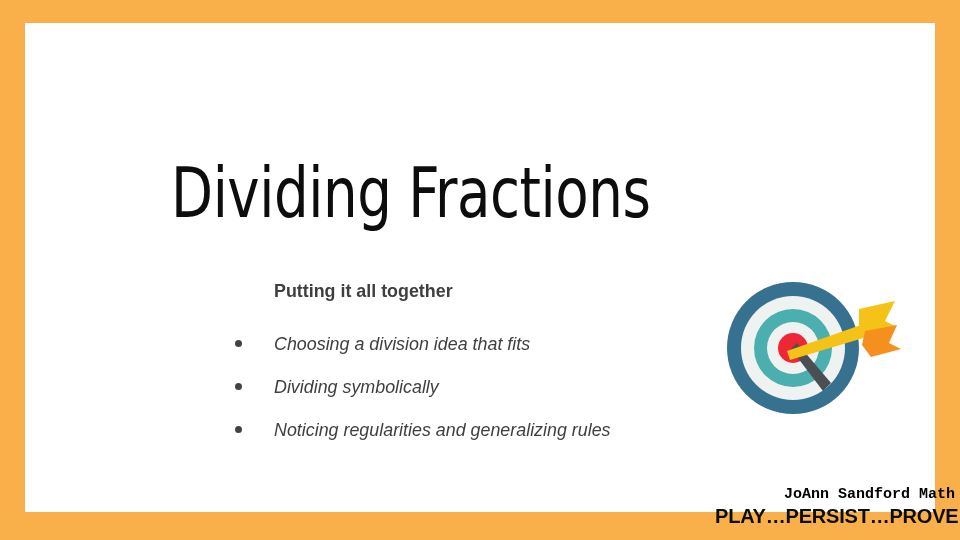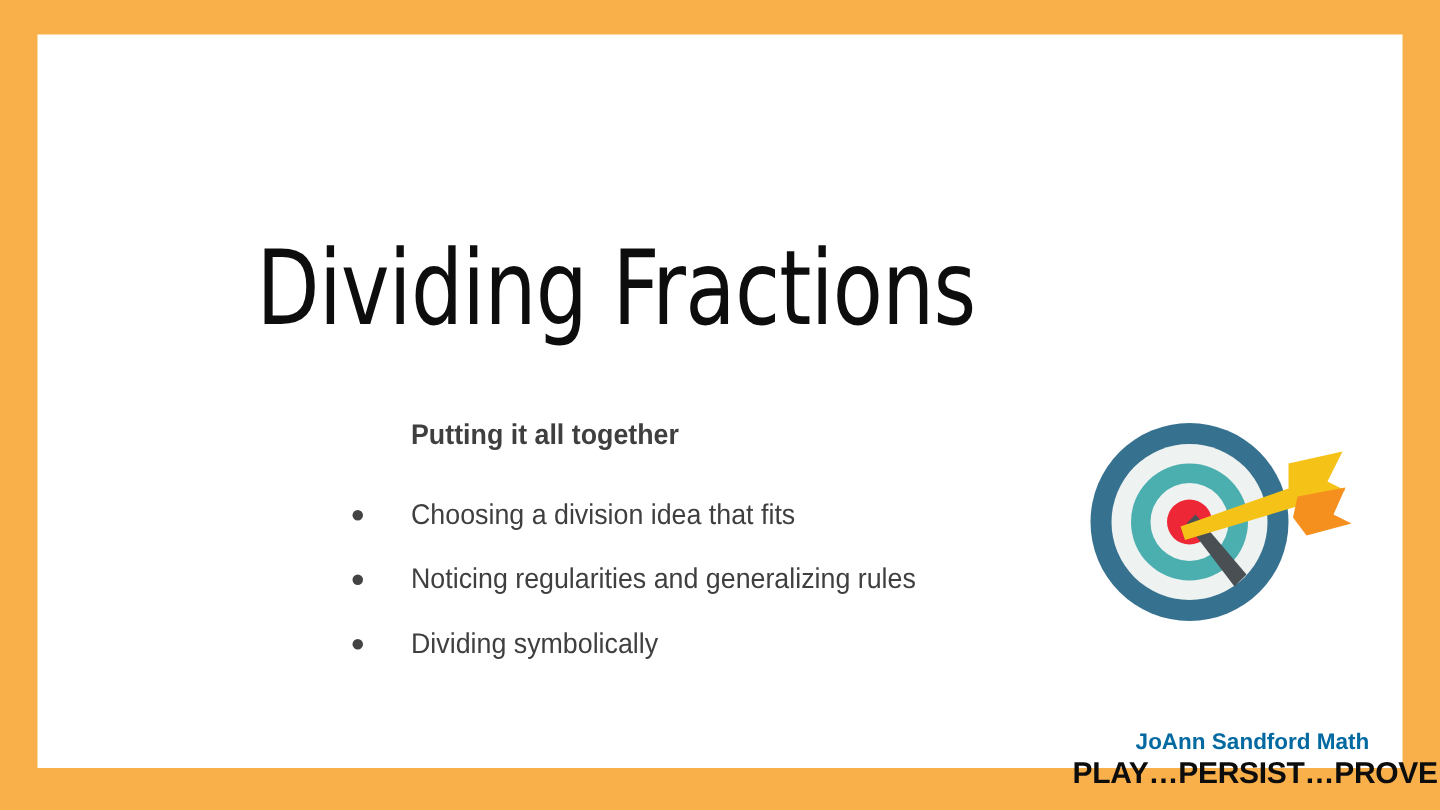--- a/index.html
+++ b/index.html
@@ -62,20 +62,21 @@
     white-space: nowrap;
     transform: scaleX(0.94);
     transform-origin: left top;
   }
 
   .bullet-list {
     margin: 0;
     padding: 0;
     list-style: none;
     margin-top: 19px;
+    font-style: italic;
   }
 
   .bullet-item {
     position: relative;
     height: 43px;
     line-height: 43px;
     padding-left: 41px;
     font-family: "Liberation Sans Narrow", "Liberation Sans", sans-serif;
     font-size: 19px;
     font-weight: 400;
@@ -112,26 +113,27 @@
   
   .brand {
     position: absolute;
     left: 690px;
     top: 462px;
     width: 240px;
     text-align: center;
   }
 
   .brand-name {
-    font-family: Liberation Sans, sans-serif;
+    font-family: Liberation Mono, monospace;
     font-size: 15px;
     font-weight: bold;
-    color: #0369a1;
+    color: #000000;
     line-height: 19px;
     white-space: nowrap;
+    text-align: right;
   }
 
   .brand-tagline {
     font-family: "Liberation Sans", sans-serif;
     font-size: 20px;
     font-weight: bold;
     color: #0d0d0d;
     line-height: 19px;
     margin-top: 3px;
     white-space: nowrap;
@@ -150,25 +152,25 @@
 
       <div class="subhead">Putting it all together</div>
 
       <ul class="bullet-list">
         <li class="bullet-item">
           <span class="bullet-dot"></span>
           <span class="bullet-text">Choosing a division idea that fits</span>
         </li>
         <li class="bullet-item">
           <span class="bullet-dot"></span>
-          <span class="bullet-text">Noticing regularities and generalizing rules</span>
+          <span class="bullet-text">Dividing symbolically</span>
         </li>
         <li class="bullet-item">
           <span class="bullet-dot"></span>
-          <span class="bullet-text">Dividing symbolically</span>
+          <span class="bullet-text">Noticing regularities and generalizing rules</span>
         </li>
       </ul>
     </div>
 
     <div class="target-graphic">
       <svg width="186" height="142" viewBox="0 0 186 142" xmlns="http://www.w3.org/2000/svg">
 
         <circle cx="74" cy="69" r="66" fill="#36718F"></circle>
         <circle cx="74" cy="69" r="52" fill="#EEF2F1"></circle>
         <circle cx="74" cy="69" r="39" fill="#4BAFB0"></circle>

